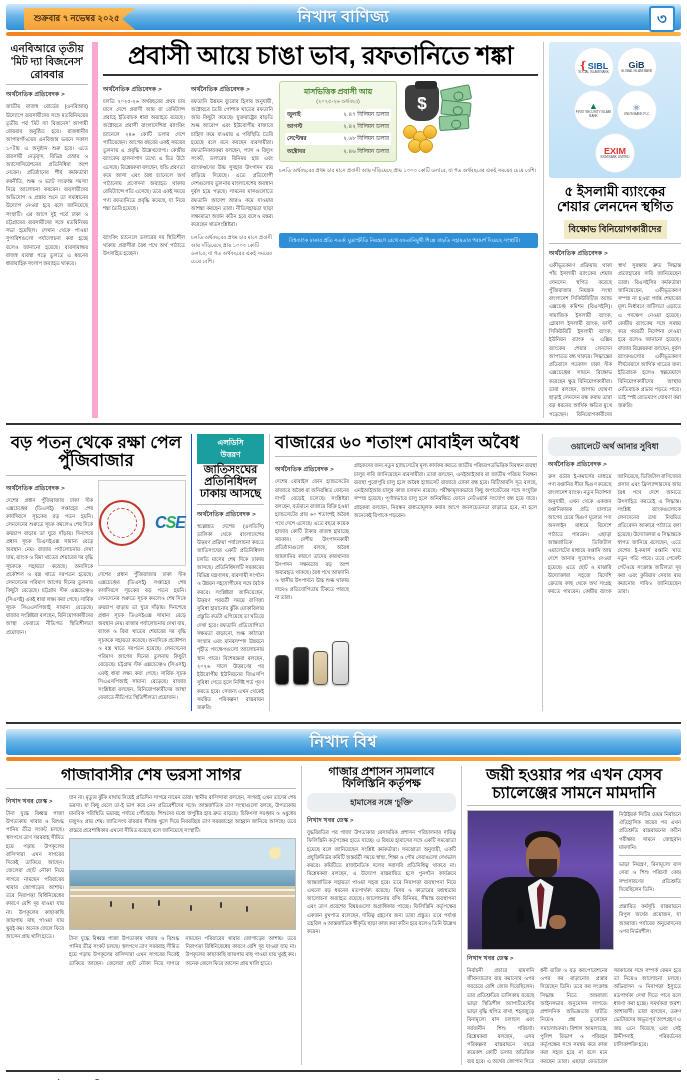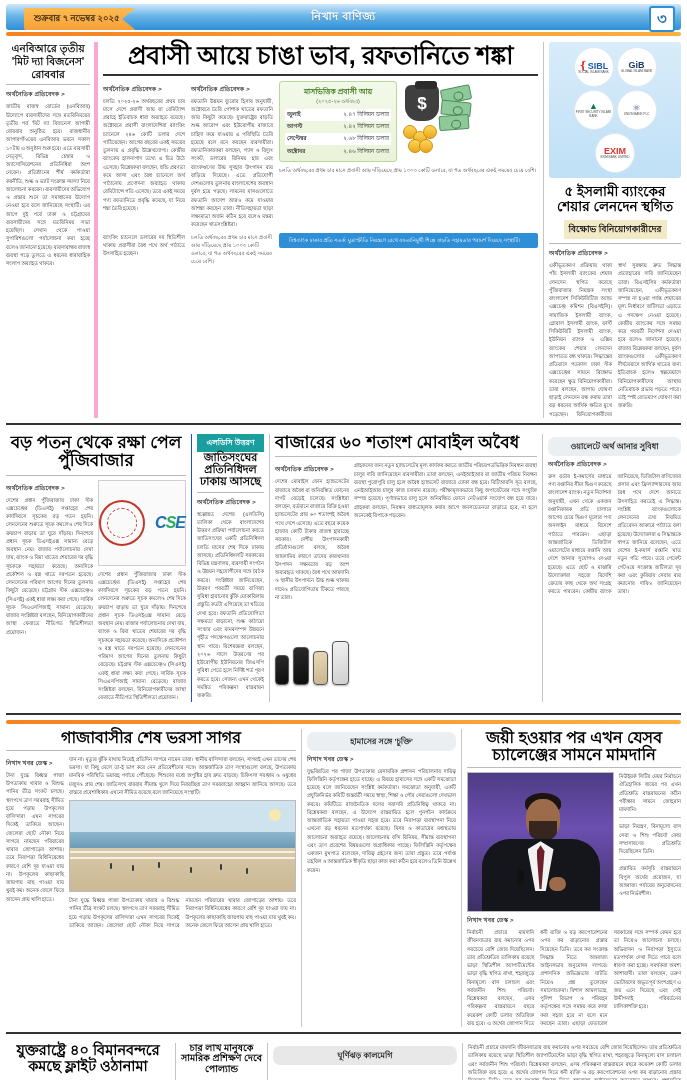--- a/index.html
+++ b/index.html
@@ -16,23 +16,24 @@
   
   .band {
     position: relative;
     height: 26px;
     background: linear-gradient(180deg,#cfe8fb 0%,#6bb6e8 45%,#2f8fd6 100%);
     border-radius: 3px;
     display: flex; align-items: center; justify-content: center;
     overflow: visible;
   }
   .band-title {
-    color: #ffffff; font-size: 11px; font-weight: bold;
+    color: #ffffff; font-size: 16px; font-weight: bold;
     letter-spacing: .5px;
     text-shadow: 0 1px 1px rgba(0,0,0,.25);
+    font-family: Liberation Serif, serif;
   }
   .band-underline {
     height: 4px;
     background: linear-gradient(90deg,#f58220,#fbb040);
     margin-top: 2px; border-radius: 2px;
   }
   .date-flag {
     position: absolute; left: 18px; top: 4px;
     background: linear-gradient(180deg,#fdbb52,#f6a03a);
     color: #3a2a10; font-size: 8.5px; font-weight: bold;
@@ -53,27 +54,27 @@
   .body-text {
     font-size: 5.1px; line-height: 1.62; text-align: justify;
     color: #2a2a2a; hyphens: auto; word-spacing: -0.3px;
   }
 
   .hl { font-weight: bold; line-height: 1.08; text-align: center; color:#000; }
   .kicker {
     background:#eceff1; text-align:center; font-size:8px; font-weight:bold;
     padding:3px 2px; color:#222; margin: 3px 0; border-radius: 7px;
   }
-  .kicker-teal { background:#1b9e9e; color:#fff; font-size:7.5px; padding:3px 8px; text-align:center; font-weight:bold;}
+  .kicker-teal { background:#1b9e9e; color:#fff; font-size:7.5px; padding:3px 18px; text-align:center; font-weight:bold;}
   .rule { border-top:1px solid #bbb; margin:4px 0; }
   .rule-thick { border-top:2px solid #333; margin:5px 0; }
 
   
   #biz-top { display:flex; padding: 6px 6px 0; }
-  #biz-left { width: 92px; padding-right:4px; border-right:4px solid #f9a8d4;}
+  #biz-left { width: 92px; padding-right:4px; border-right:6px solid #f9a8d4;}
   #biz-main { flex:1; padding: 0 5px; }
   #biz-right { width: 138px; padding-left:5px; border-left:1px solid #c4c4c4;}
 
   .main-headline { font-size: 25px; font-weight:bold; line-height:1.06; letter-spacing:-.3px;}
   .subhead-left { font-size: 10.5px; font-weight:bold; text-align:center; line-height:1.22; color:#111;}
 
   
   .info-box {
     border:1px solid #b9d79a; background:linear-gradient(180deg,#f3f9e9,#eaf3d9);
     border-radius:3px; padding:4px 5px; width:118px;
@@ -375,20 +376,23 @@
 এছাড়া আন্তর্জাতিক ডিজিটাল ওয়ালেটের মাধ্যমে রপ্তানি আয় দেশে আনার সুযোগও দেওয়া হয়েছে। এতে ছোট ও মাঝারি উদ্যোক্তারা সহজে বিদেশি ক্রেতার কাছ থেকে অর্থ সংগ্রহ করতে পারবেন।
 
 কেন্দ্রীয় ব্যাংক জানিয়েছে, ডিজিটাল বাণিজ্যের প্রসার এবং ফ্রিল্যান্সারদের আয় বৈধ পথে দেশে আনতে উৎসাহিত করতেই এ সিদ্ধান্ত। সংশ্লিষ্ট ব্যাংকগুলোকে লেনদেনের তথ্য নিয়মিত প্রতিবেদন আকারে পাঠাতে বলা হয়েছে।
 
 উদ্যোক্তারা এ সিদ্ধান্তকে স্বাগত জানিয়ে বলেছেন, এতে দেশের ই-কমার্স রপ্তানি খাত নতুন গতি পাবে। তবে পেমেন্ট গেটওয়ে সংক্রান্ত জটিলতা দূর করা এবং কুরিয়ার সেবার ব্যয় কমানোর দাবিও জানিয়েছেন তারা।</div>
     </div>
   </div>
 
   <div style="padding:6px 6px 0;">
     <div class="rule-thick"></div>
+    <div class="band">
+      <span class="band-title">নিখাদ বিশ্ব</span>
+    </div>
     <div class="band-underline"></div>
   </div>
 
   <div id="world">
     <div id="world-top">
 
       <div id="w-a">
         <div class="hl" style="font-size:16px;">গাজাবাসীর শেষ ভরসা সাগর</div>
         <div class="rule"></div>
         <div style="display:flex; gap:5px;">
@@ -416,20 +420,21 @@
               <span class="person" style="left:176px;top:67px;"></span>
             </div>
             <div class="body-text" style="margin-top:4px; column-count:2; column-gap:6px;">টানা যুদ্ধে বিধ্বস্ত গাজা উপত্যকায় খাবার ও বিশুদ্ধ পানির তীব্র সংকট চলছে। স্থলপথে ত্রাণ সরবরাহ সীমিত হয়ে পড়ায় উপকূলের বাসিন্দারা এখন সাগরের দিকেই তাকিয়ে আছেন। জেলেরা ছোট নৌকা নিয়ে সাগরে নামছেন পরিবারের খাবার জোগাড়ের আশায়।
 
 তবে নিরাপত্তা বিধিনিষেধের কারণে বেশি দূর যাওয়া যায় না। উপকূলের কাছাকাছি জায়গায় মাছ পাওয়া যায় খুবই কম। অনেক জেলে ফিরে আসেন প্রায় খালি হাতে।</div>
           </div>
         </div>
       </div>
 
       <div id="w-b">
+        <div class="hl" style="font-size:11px;">গাজার প্রশাসন সামলাবে ফিলিস্তিনি কর্তৃপক্ষ</div>
         <div class="kicker">হামাসের সঙ্গে 'চুক্তি'</div>
         <div class="byline">নিখাদ খবর ডেস্ক &gt;</div>
         <div class="body-text">যুদ্ধবিরতির পর গাজা উপত্যকার বেসামরিক প্রশাসন পরিচালনার দায়িত্ব ফিলিস্তিনি কর্তৃপক্ষের হাতে যাচ্ছে। এ বিষয়ে হামাসের সঙ্গে একটি সমঝোতা হয়েছে বলে জানিয়েছেন সংশ্লিষ্ট কর্মকর্তারা।
 
 সমঝোতা অনুযায়ী, একটি প্রযুক্তিনির্ভর কমিটি অন্তর্বর্তী সময়ে স্বাস্থ্য, শিক্ষা ও পৌর সেবাগুলো দেখভাল করবে। কমিটিতে রাজনৈতিক দলের সরাসরি প্রতিনিধিত্ব থাকবে না।
 
 বিশ্লেষকরা বলছেন, এ উদ্যোগ বাস্তবায়িত হলে পুনর্গঠন কার্যক্রমে আন্তর্জাতিক সহায়তা পাওয়া সহজ হবে। তবে নিরাপত্তা ব্যবস্থাপনা নিয়ে এখনো বড় ধরনের মতপার্থক্য রয়েছে।
 
 মিসর ও কাতারের মধ্যস্থতায় আলোচনা অব্যাহত রয়েছে। আলোচনায় বন্দি বিনিময়, সীমান্ত ব্যবস্থাপনা এবং ত্রাণ প্রবেশের বিষয়গুলো অগ্রাধিকার পাচ্ছে।
 

